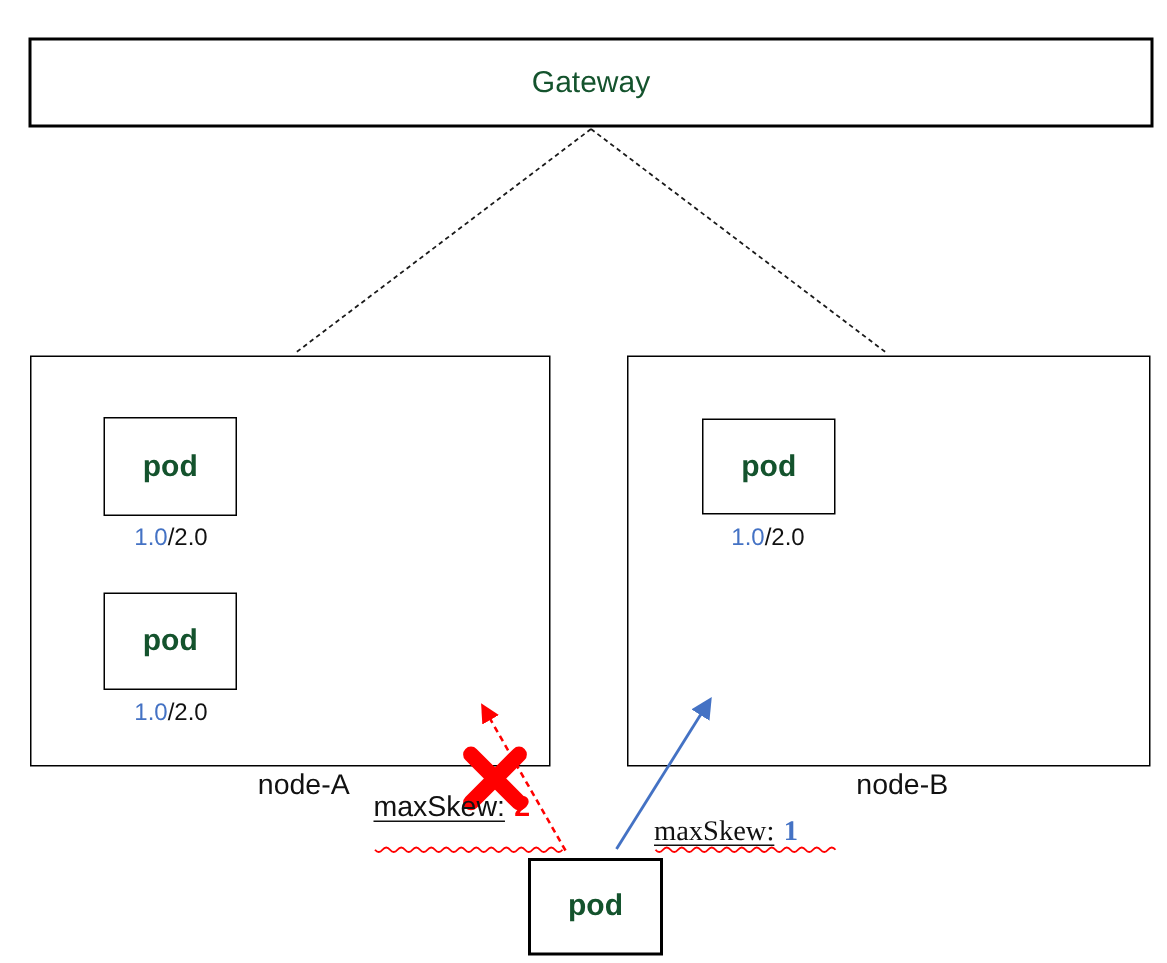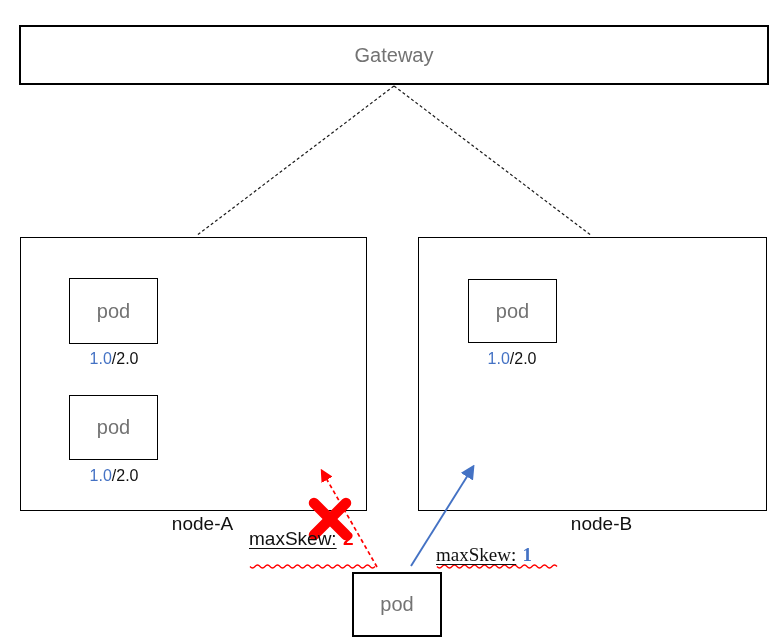--- a/index.html
+++ b/index.html
@@ -25,32 +25,32 @@
     pointer-events: none;
   }
   .box {
     position: absolute;
     box-sizing: border-box;
     border: 1.5px solid #000000;
     background: #ffffff;
     display: flex;
     align-items: center;
     justify-content: center;
-    color: #737373;
+    color: #14532d;
     z-index: 2;
   }
   .gateway-box {
     left: 19px; top: 25px; width: 750px; height: 60px;
     border-width: 2px;
     font-size: 20px;
   }
   .node-box { background: transparent; z-index: 1; }
   .node-a-box { left: 20px; top: 237px; width: 347px; height: 274px; }
   .node-b-box { left: 418px; top: 237px; width: 349px; height: 274px; }
-  .pod-box { font-size: 20px; }
+  .pod-box { font-size: 20px; font-weight: bold; }
   .pod-a1 { left: 69px; top: 278px; width: 89px; height: 66px; }
   .pod-a2 { left: 69px; top: 395px; width: 89px; height: 65px; }
   .pod-b1 { left: 468px; top: 279px; width: 89px; height: 64px; }
   .pod-new { left: 352px; top: 572px; width: 90px; height: 65px; border-width: 2px; }
   .res-label {
     position: absolute;
     width: 120px;
     text-align: center;
     font-size: 16px;
     color: #111111;

